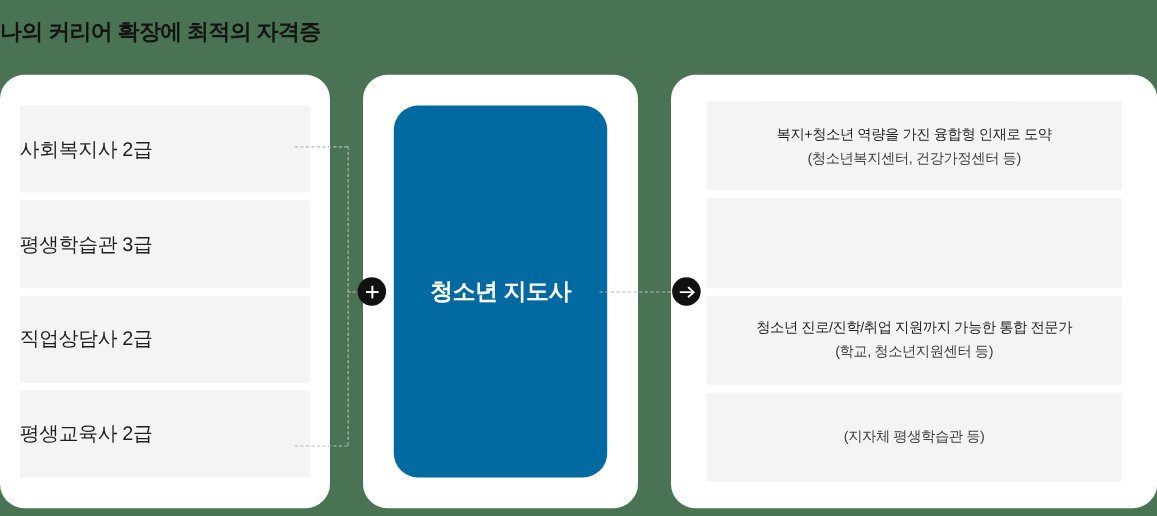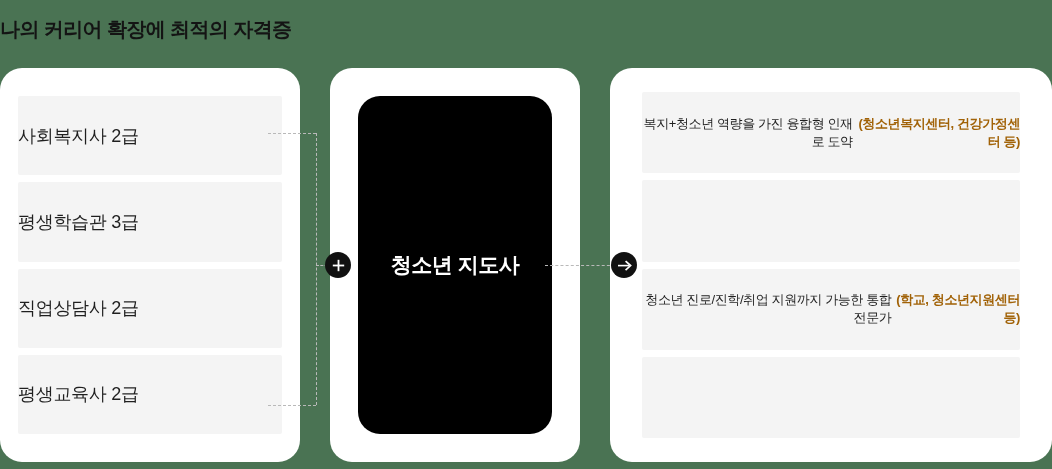--- a/index.html
+++ b/index.html
@@ -76,45 +76,45 @@
     font-size: 18px;
     color: #1f1f1f;
     letter-spacing: -0.3px;
   }
 
   .outcome-card {
     flex: 1 1 0;
     background: #f4f4f4;
     border-radius: 2px;
     display: flex;
-    flex-direction: row;
+    flex-direction: column;
     align-items: center;
     justify-content: center;
-    text-align: right;
+    text-align: left;
     gap: 4px;
   }
   .outcome-main {
     font-size: 13px;
     color: #1f1f1f;
     letter-spacing: -0.4px;
     line-height: 18px;
   }
   .outcome-sub {
     font-size: 13px;
-    color: #a16207;
-    font-weight: bold;
+    color: #404040;
+    font-weight: normal;
     letter-spacing: -0.4px;
     line-height: 18px;
   }
 
   
   #target-card {
     width: 100%;
     height: 100%;
-    background: #000000;
+    background: #0369a1;
     border-radius: 22px;
     display: flex;
     align-items: center;
     justify-content: center;
   }
   #target-label {
     font-size: 21px;
     font-weight: bold;
     color: #ffffff;
     letter-spacing: -0.5px;
@@ -213,15 +213,16 @@
       <span class="outcome-main">복지+청소년 역량을 가진 융합형 인재로 도약</span>
       <span class="outcome-sub">(청소년복지센터, 건강가정센터 등)</span>
     </div>
     <div class="outcome-card">
     </div>
     <div class="outcome-card">
       <span class="outcome-main">청소년 진로/진학/취업 지원까지 가능한 통합 전문가</span>
       <span class="outcome-sub">(학교, 청소년지원센터 등)</span>
     </div>
     <div class="outcome-card">
+      <span class="outcome-sub">(지자체 평생학습관 등)</span>
     </div>
   </div>
 </div>
 
 </body></html>

